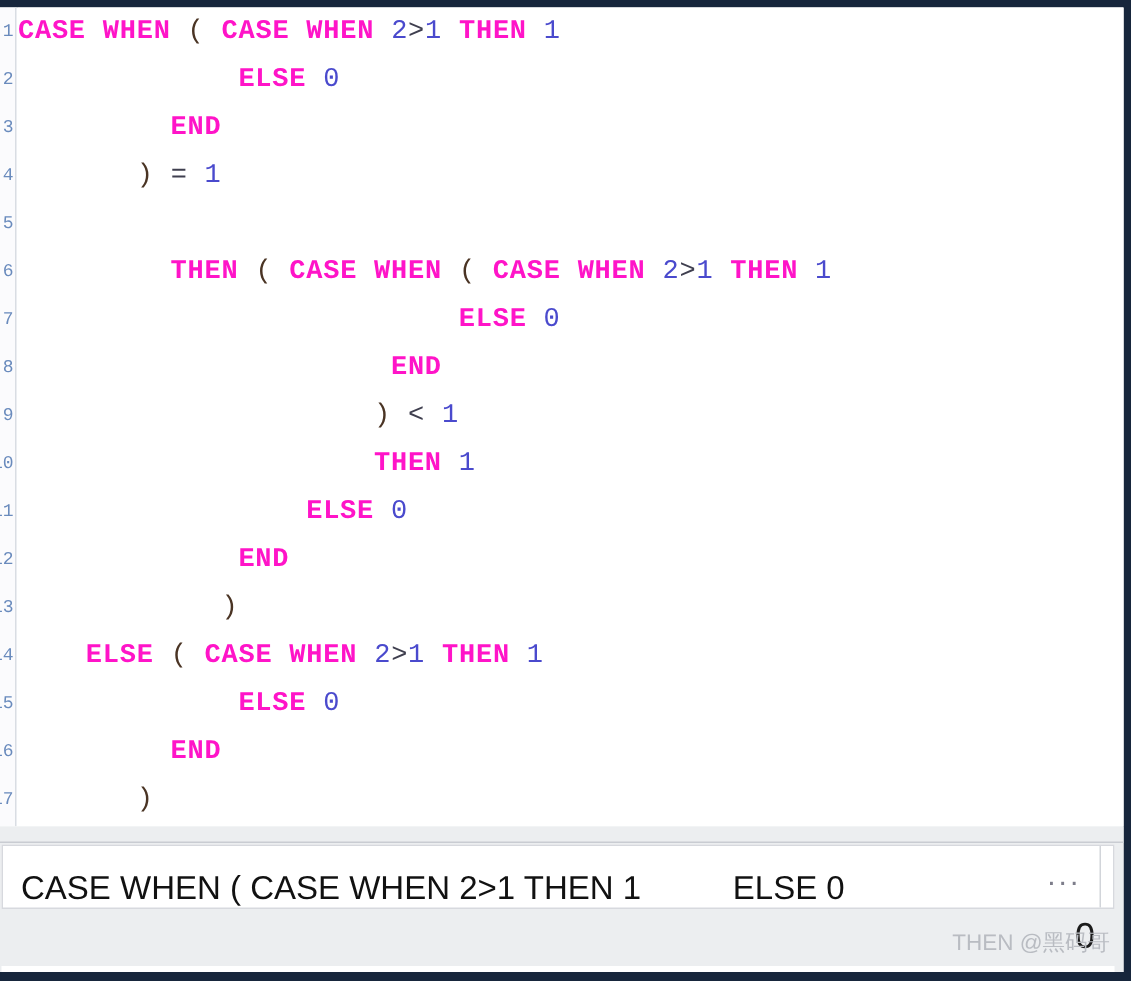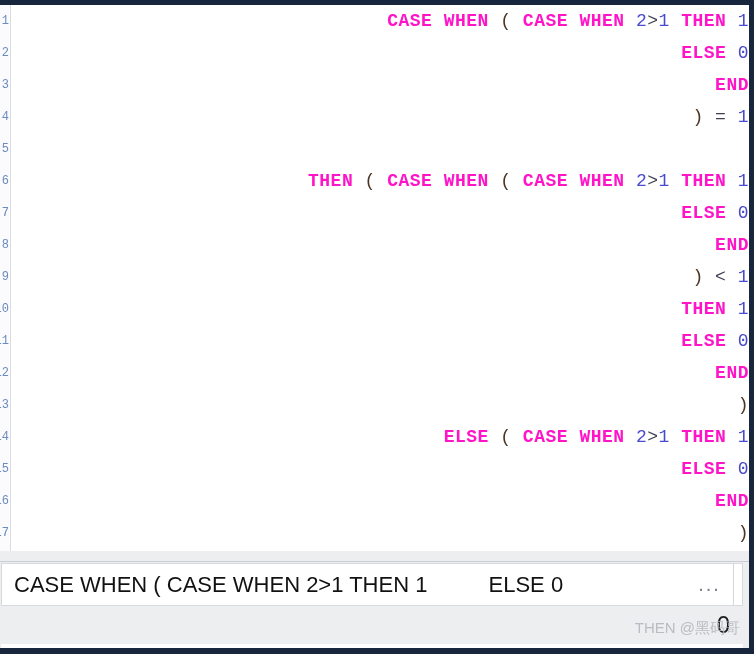--- a/index.html
+++ b/index.html
@@ -73,21 +73,20 @@
     position: absolute;
     left: 12px; top: 0;
     width: 737px;
     height: 546px;
     font-family: "Liberation Mono", monospace;
     font-size: 18px;
     line-height: 32px;
     white-space: pre;
     background: #ffffff;
     letter-spacing: 0.5px;
-    text-align: right;
   }
   .code-line {
     height: 32px;
     line-height: 32px;
     white-space: pre;
   }
   .kw   { color: #ff14c8; font-weight: bold; }
   .num  { color: #4a4acd; }
   .op   { color: #3f3f4f; }
   .par  { color: #4a3424; }
@@ -113,21 +112,21 @@
   }
   .grid-header {
     position: absolute;
     left: 1px; top: 12px;
     width: 742px;
     height: 43px;
     background: #ffffff;
     border: 1px solid #d7d9de;
     box-sizing: border-box;
     display: flex;
-    align-items: center;
+    align-items: flex-end;
   }
   .grid-header-cell {
     flex: 1 1 auto;
     padding-left: 12px;
     font-size: 22px;
     color: #111111;
     white-space: pre;
     overflow: hidden;
   }
   .grid-header-ellipsis {

